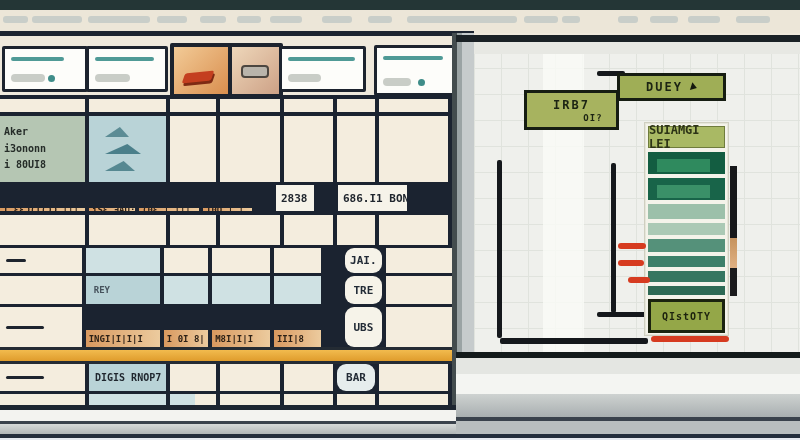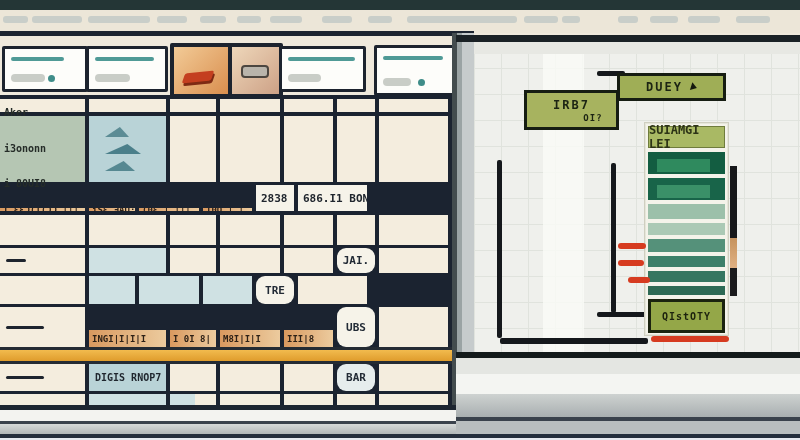--- a/index.html
+++ b/index.html
@@ -24,28 +24,28 @@
   #card4{background:linear-gradient(135deg,#eed7ba,#cda186);}
   .eraser{position:absolute;left:10px;bottom:12px;width:28px;height:10px;background:#c43f1f;
           border-radius:2px;transform:skewX(-24deg) rotate(-6deg);box-shadow:2px 3px 0 #7e2a13;}
   .battery{position:absolute;left:9px;bottom:16px;width:24px;height:9px;background:#b9b4ab;
            border:2px solid #4c4640;border-radius:4px;}
 
   
   #sheet{left:0;top:95px;width:452px;height:313px;background:#1b2330;padding-top:4px;box-sizing:border-box;}
   .row{display:flex;gap:4px;}
   .cell{background:#f4edde;position:relative;display:flex;align-items:center;box-sizing:border-box;}
-  .w1{width:85px;gap:19px;} .w2{width:77px;} .w3{width:46px;} .w4{width:60px;}
+  .w1{width:85px;} .w2{width:77px;} .w3{width:46px;} .w4{width:60px;}
   .w5{width:49px;} .w6{width:38px;} .w7{width:69px;}
   .mb3{margin-bottom:3px;} .mb4{margin-bottom:4px;}
   .sage{background:#b5c6b3;}
   .blue{background:#b9d3d7;}
   .blue2{background:#cfe1e3;}
   .bluetint{background:#e6eded;}
-  .whitecell{background:#f6f3e9;}
+  .whitecell{background:#f6f3e9;margin-left:20px;}
   .halfblue{background:linear-gradient(90deg,#cfe1e3 55%,#f4edde 55%);}
   .orange{background:linear-gradient(90deg,#d9995f,#eccb9e);}
   .bc{font-size:9px;font-weight:bold;color:#2c2016;letter-spacing:0;padding-left:3px;white-space:nowrap;overflow:hidden;margin-top:23px;}
   .val{font-size:11px;font-weight:bold;color:#20262e;padding-left:5px;white-space:nowrap;overflow:hidden;}
   .lbl{font-size:11px;font-weight:bold;color:#222b36;justify-content:center;border-radius:9px;}
   .info{flex-direction:column;align-items:flex-start;justify-content:center;
         font-size:10px;font-weight:bold;color:#252c28;line-height:1.65;padding-left:4px;}
   .tri{width:30px;height:10px;background:#4b7f8a;clip-path:polygon(0 100%,100% 100%,62% 0);}
   .tricol{flex-direction:column;align-items:flex-start;justify-content:center;gap:7px;padding-left:16px;}
   .celldash{height:3px;background:#1d242e;border-radius:2px;margin-left:6px;}
@@ -217,20 +217,21 @@
       <div class="cell w2 blue2"></div>
       <div class="cell w3"></div>
       <div class="cell w4"></div>
       <div class="cell w5"></div>
       <div class="cell w6 whitecell lbl">JAI.</div>
       <div class="cell w7"></div>
     </div>
 
     <div class="row mb3" style="height:28px">
       <div class="cell w1"></div>
+      <div class="cell w2 blue rey">REY</div>
       <div class="cell w3 blue2"></div>
       <div class="cell w4 blue2"></div>
       <div class="cell w5 blue2"></div>
       <div class="cell w6 whitecell lbl">TRE</div>
       <div class="cell w7"></div>
     </div>
 
     <div class="row" style="height:40px">
       <div class="cell w1">
           <span class="celldash" style="width:38px"></span>

